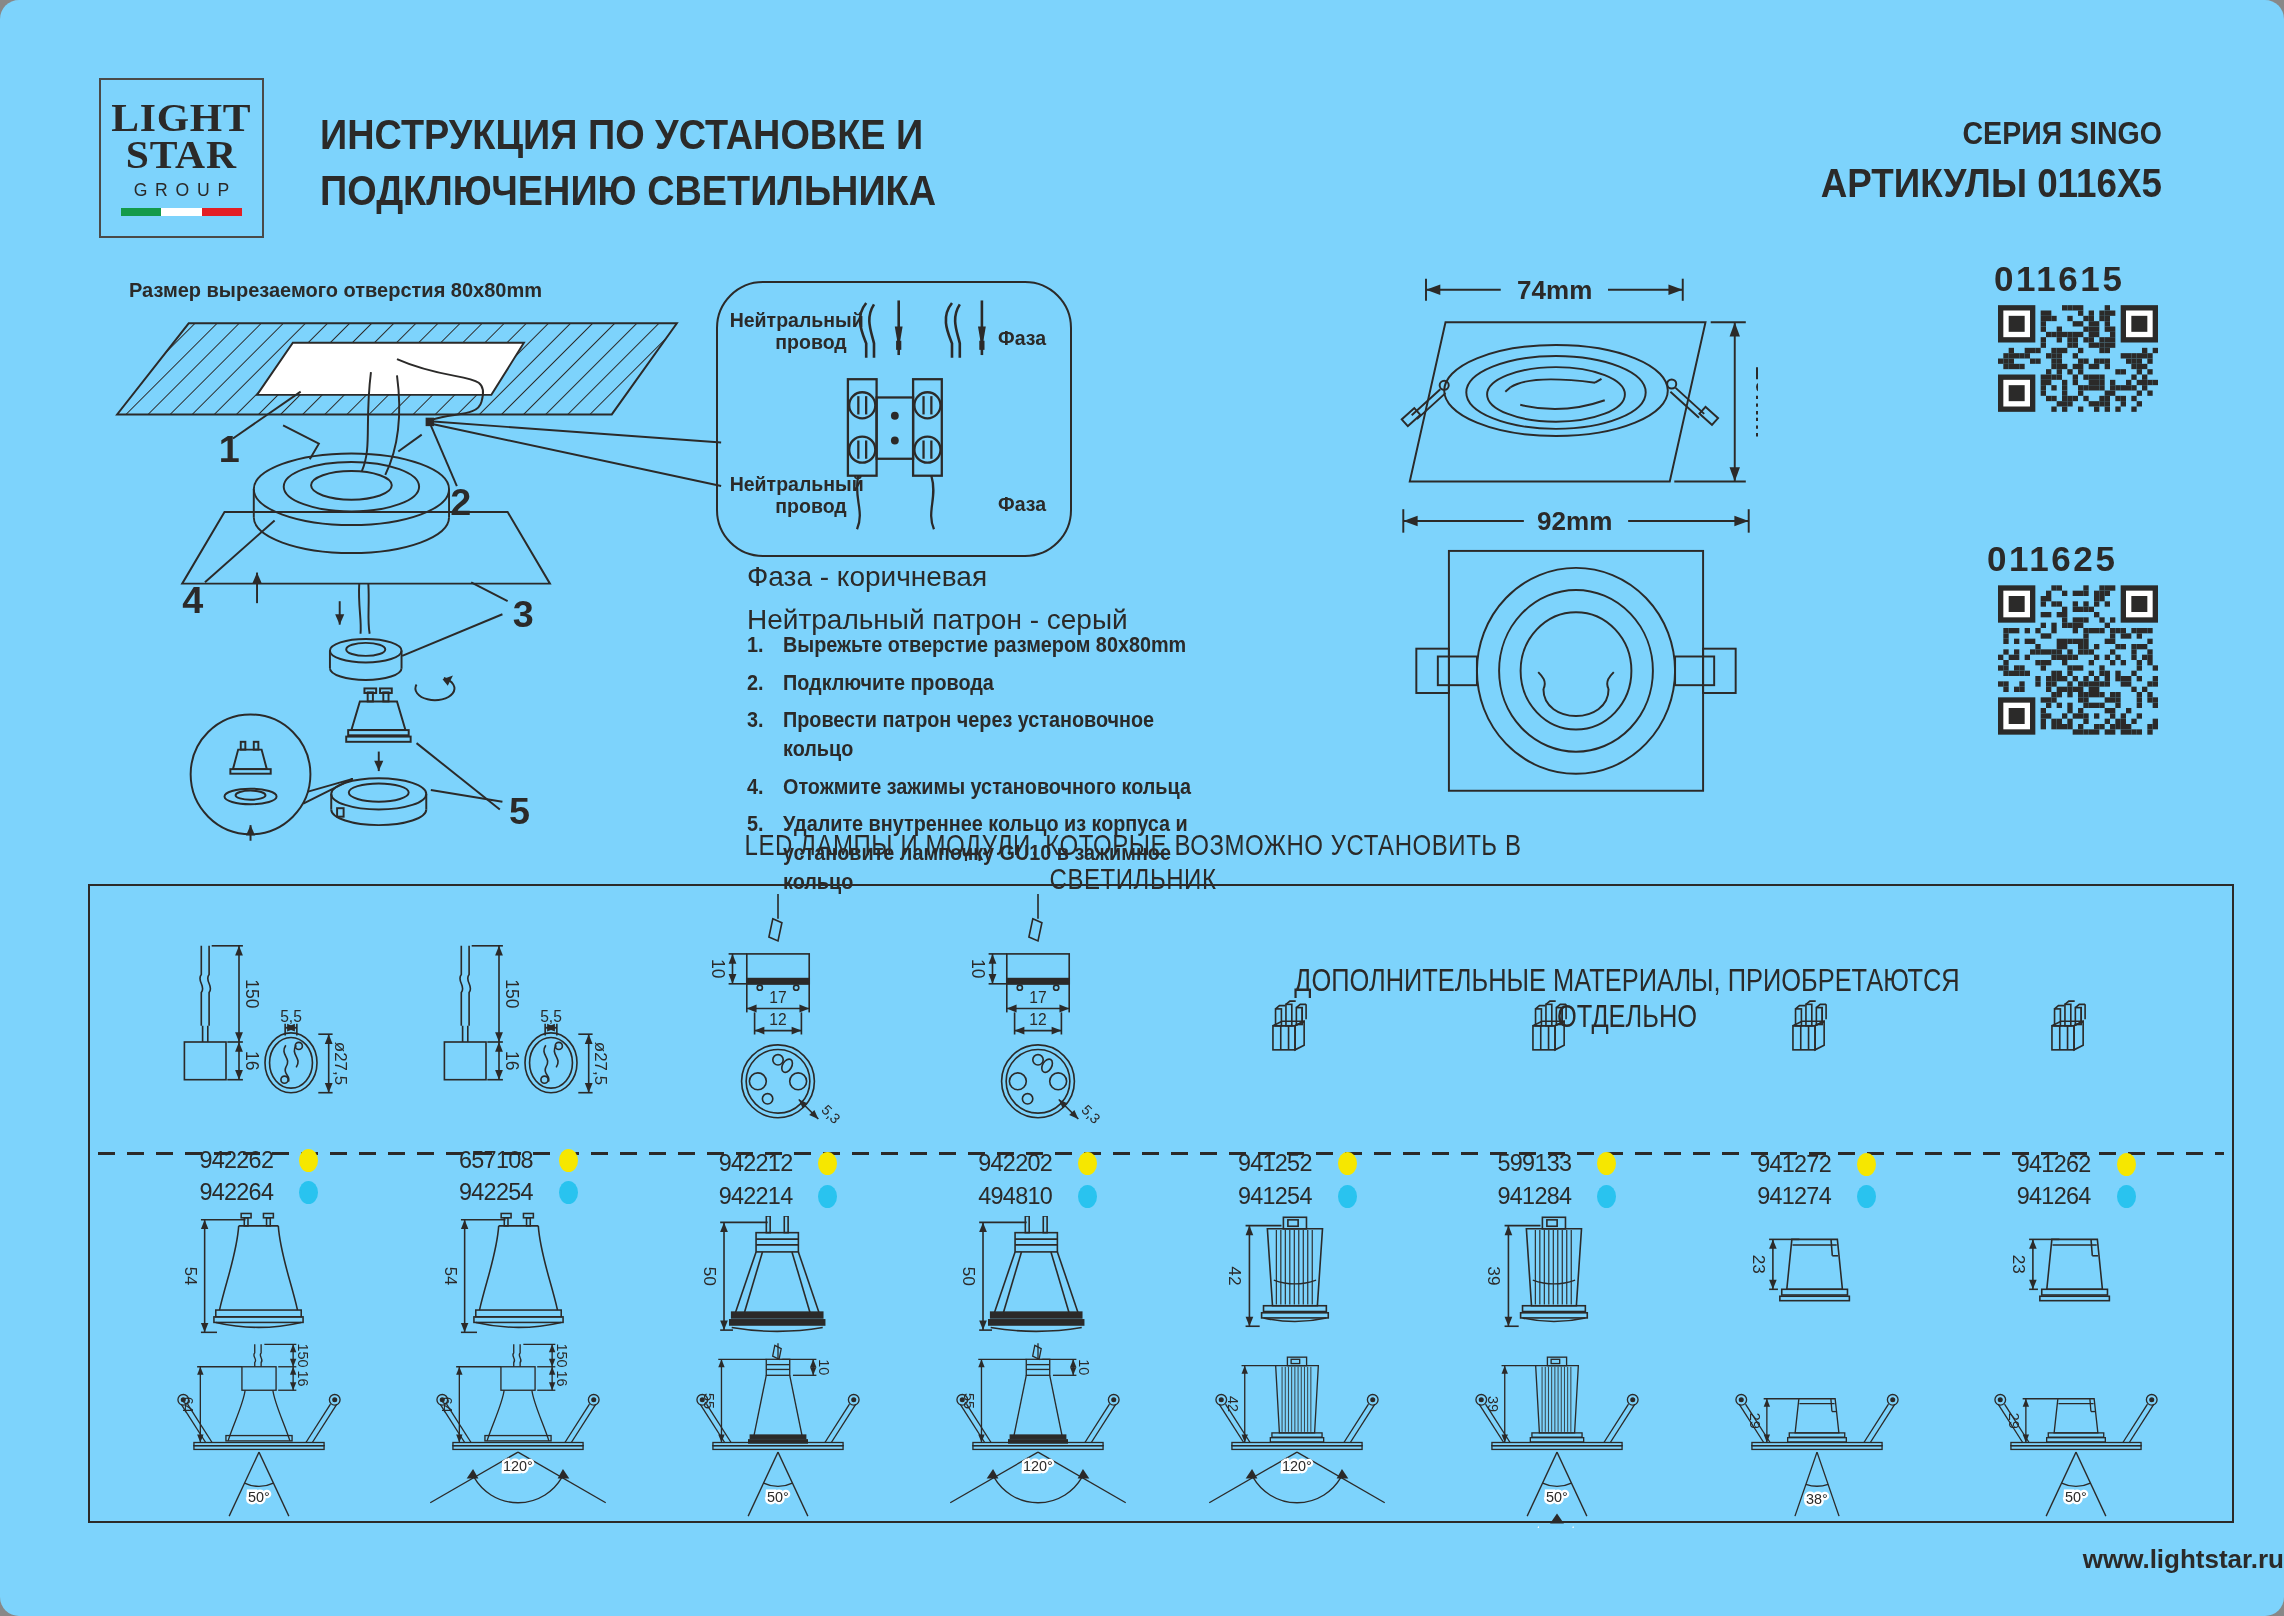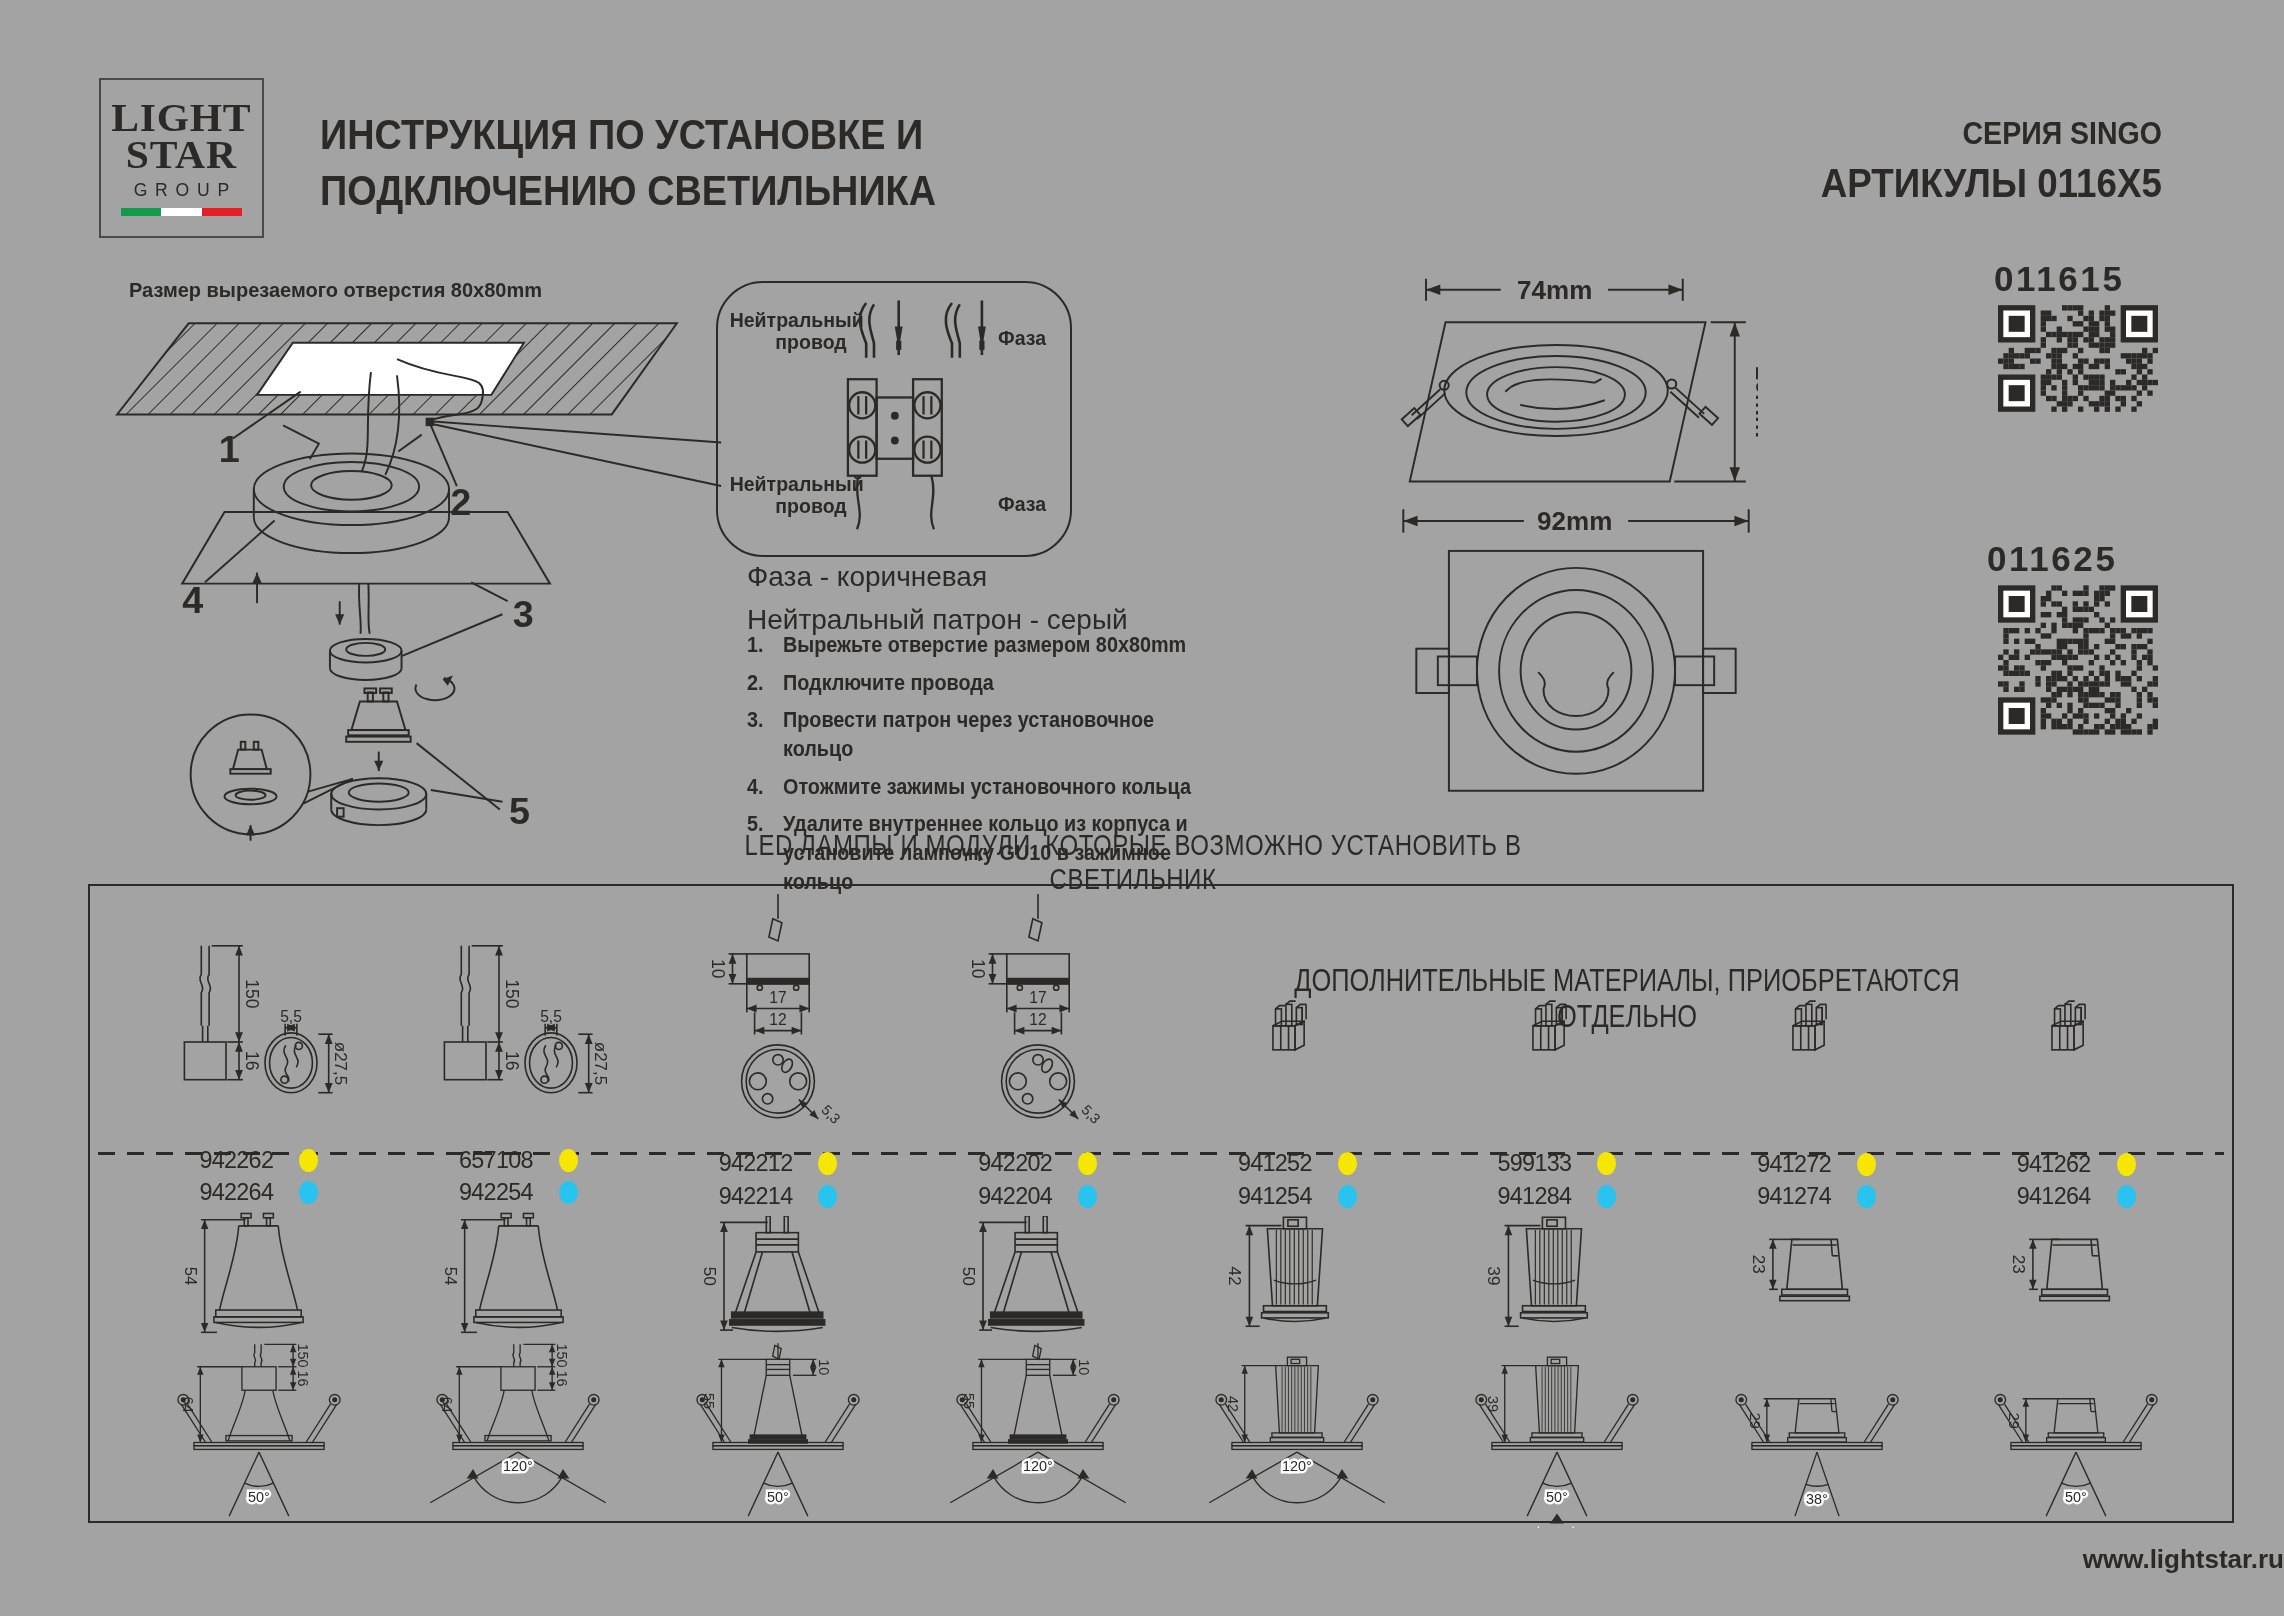--- a/index.html
+++ b/index.html
@@ -1,17 +1,17 @@
 <!DOCTYPE html>
 <html style="font-size:10.4px"><head>
 <meta charset="utf-8">
 <style>
   html,body{margin:0;padding:0;background:#888;}
-  #page{position:relative;width:2284px;height:1616px;background:#a3a3a3;overflow:hidden;
-        font-family:"Liberation Sans",sans-serif;color:#2b2a29;}
+  #page{position:relative;width:2284px;height:1616px;background:#7dd3fc;overflow:hidden;
+        font-family:"Liberation Sans",sans-serif;color:#2b2a29;border-radius:19px;}
   .abs{position:absolute;}
   svg text{font-family:"Liberation Sans",sans-serif;}
   
   #logo{left:99px;top:78px;width:161px;height:156px;border:2.6px solid #4a4a48;
         display:flex;flex-direction:column;align-items:center;justify-content:center;}
   .logo-word{font-family:"Liberation Serif","DejaVu Serif",serif;font-weight:700;
              font-size:40px;line-height:.92;letter-spacing:0.7px;transform:scaleX(1.04);}
   .logo-group{font-family:"Liberation Sans",sans-serif;font-size:17.6px;letter-spacing:7.8px;
               margin:6.5px 0 0 7.8px;font-weight:400;}
   .flag{display:flex;width:121px;height:8.5px;margin-top:6.5px;}
@@ -1192,21 +1192,21 @@
               <polygon points="182,346 168,340 176,332" fill="#2b2a29"></polygon>
               <text transform="translate(196,344) rotate(45)" x="0" y="0" font-size="22" fill="#2b2a29" text-anchor="middle">5,3</text>
             </svg>
           </div>
           <div class="codes">
             <div class="coderow">
               <span>942202</span>
               <span class="dot" style="background:#f6e700"></span>
             </div>
             <div class="coderow">
-              <span>942204</span>
+              <span>494810</span>
               <span class="dot" style="background:#29c3ef"></span>
             </div>
           </div>
           <div class="lamp">
             <svg width="163" height="125" viewBox="0 0 250 195">
               <line x1="34" y1="10" x2="108" y2="10" stroke="#2b2a29" stroke-width="2.5" fill="none"></line>
               <line x1="34" y1="178" x2="54" y2="178" stroke="#2b2a29" stroke-width="2.5" fill="none"></line>
               <line x1="40" y1="10" x2="40" y2="178" stroke="#2b2a29" stroke-width="2.5" fill="none"></line>
               <polygon points="40,10 34,25 46,25" fill="#2b2a29"></polygon>
               <polygon points="40,178 34,163 46,163" fill="#2b2a29"></polygon>

